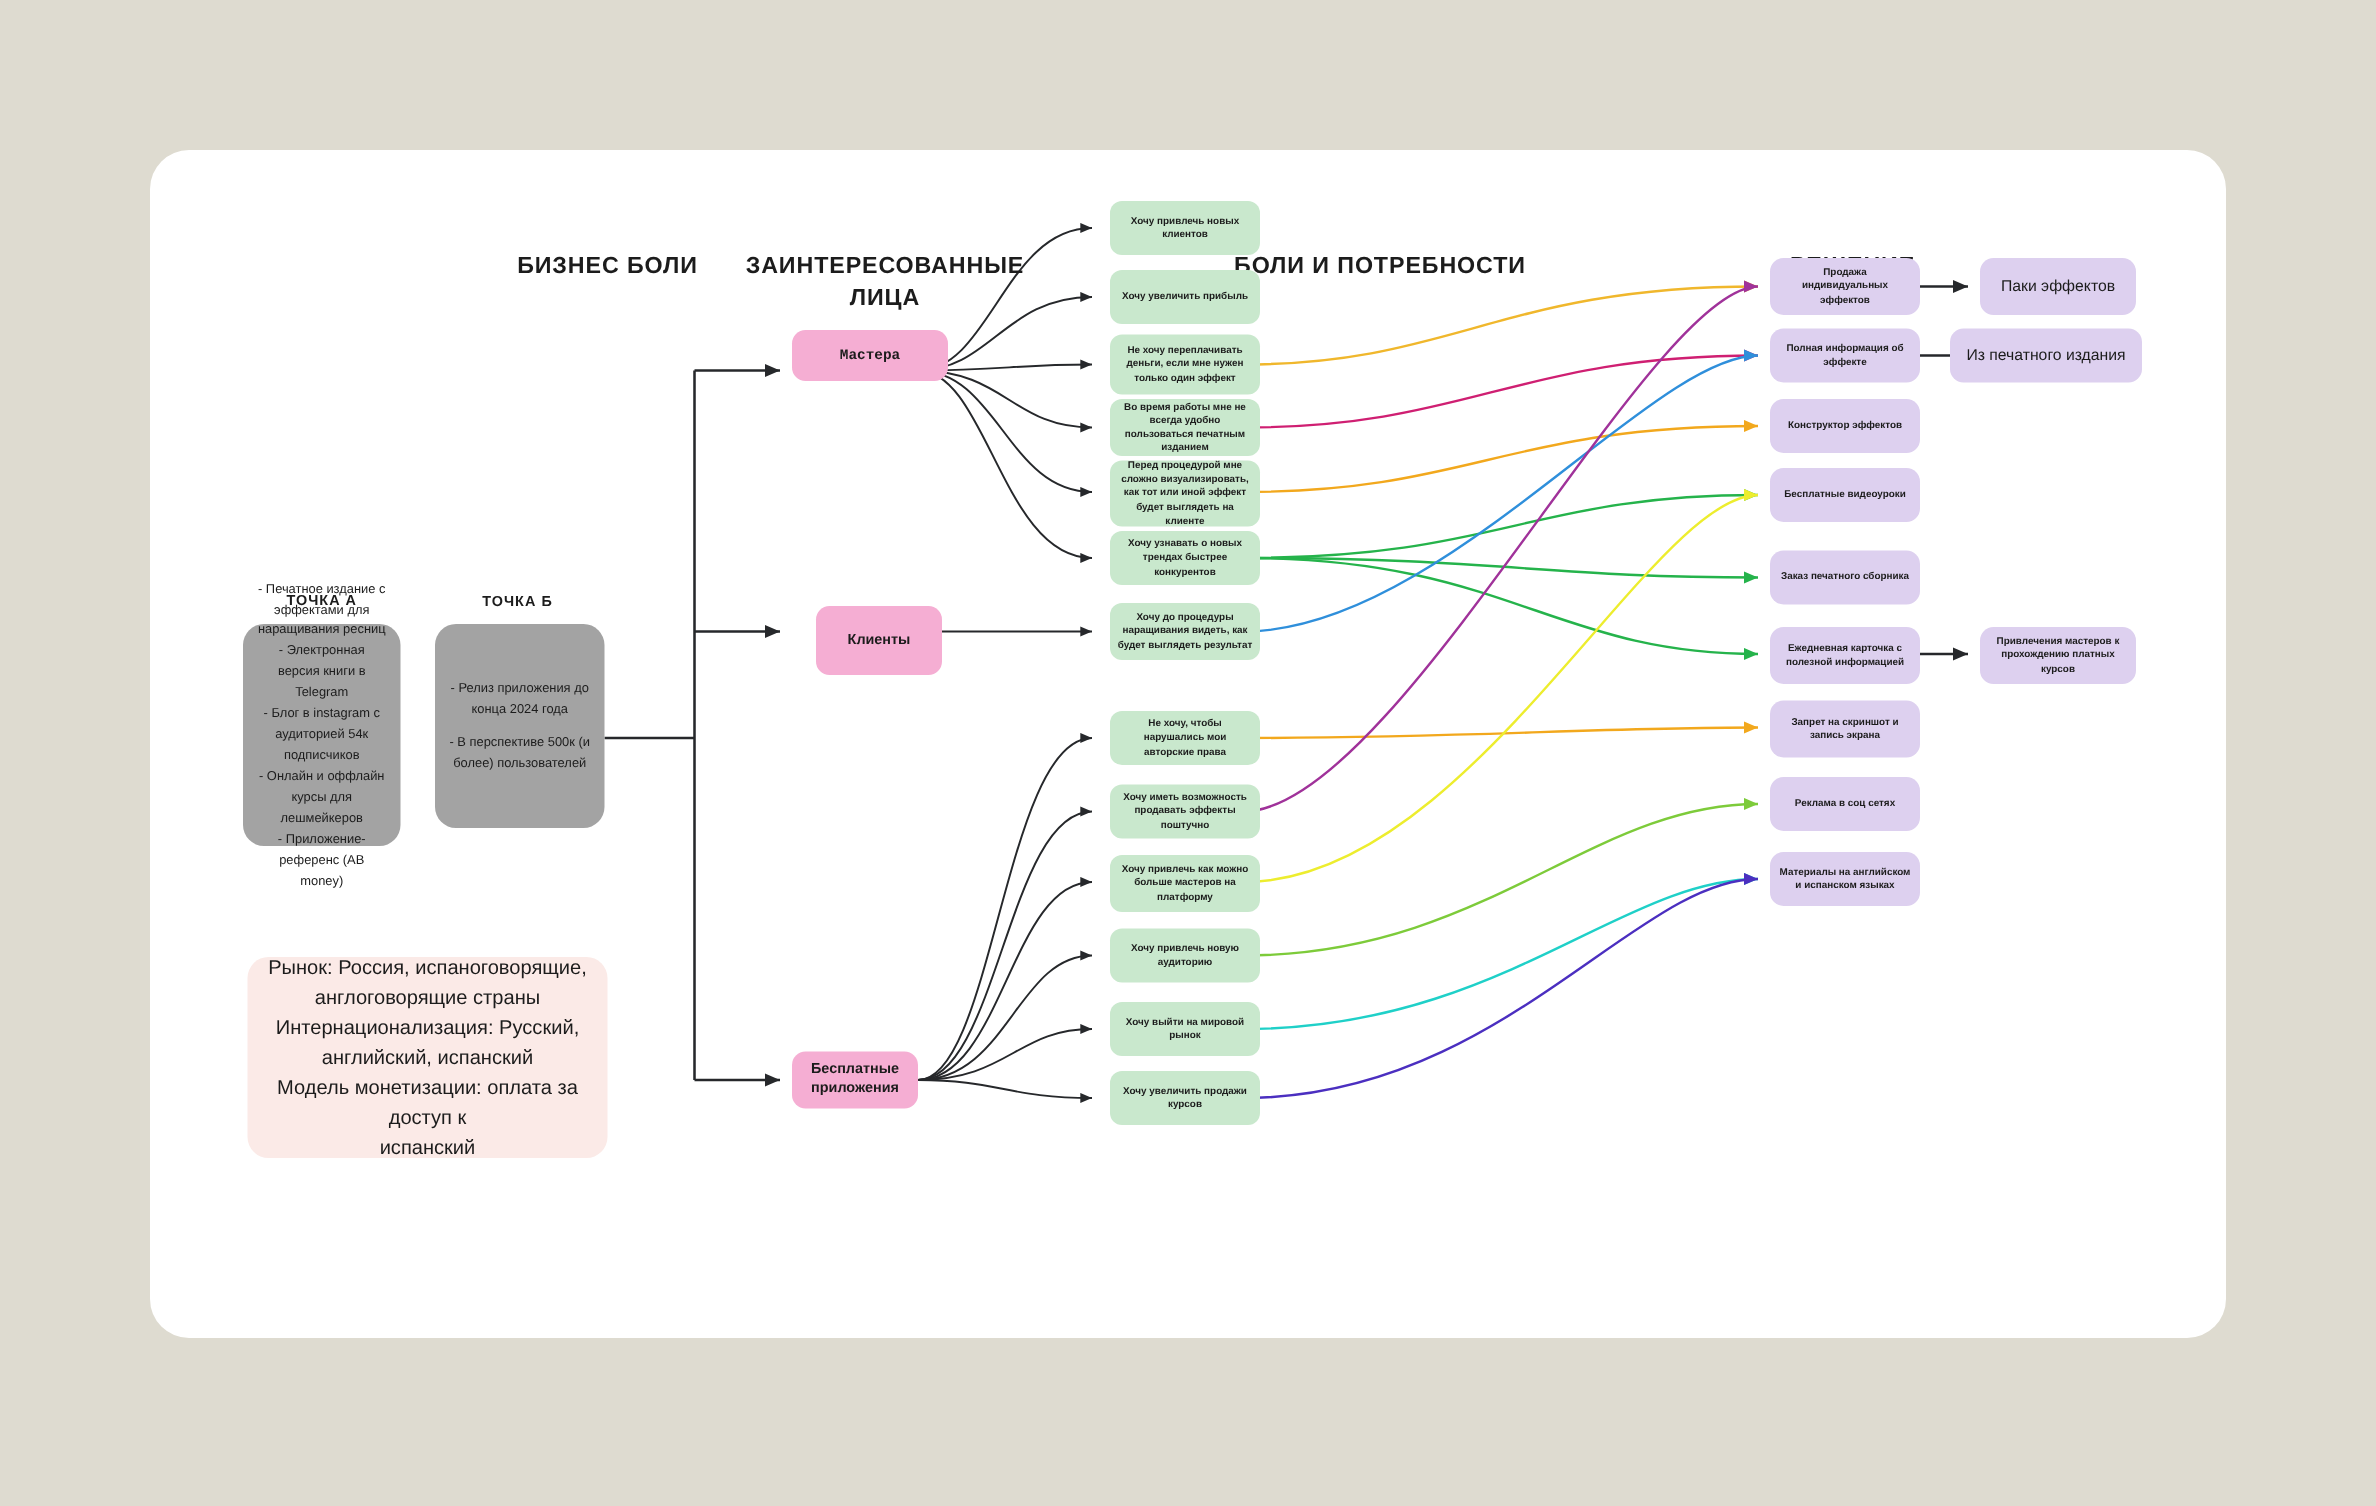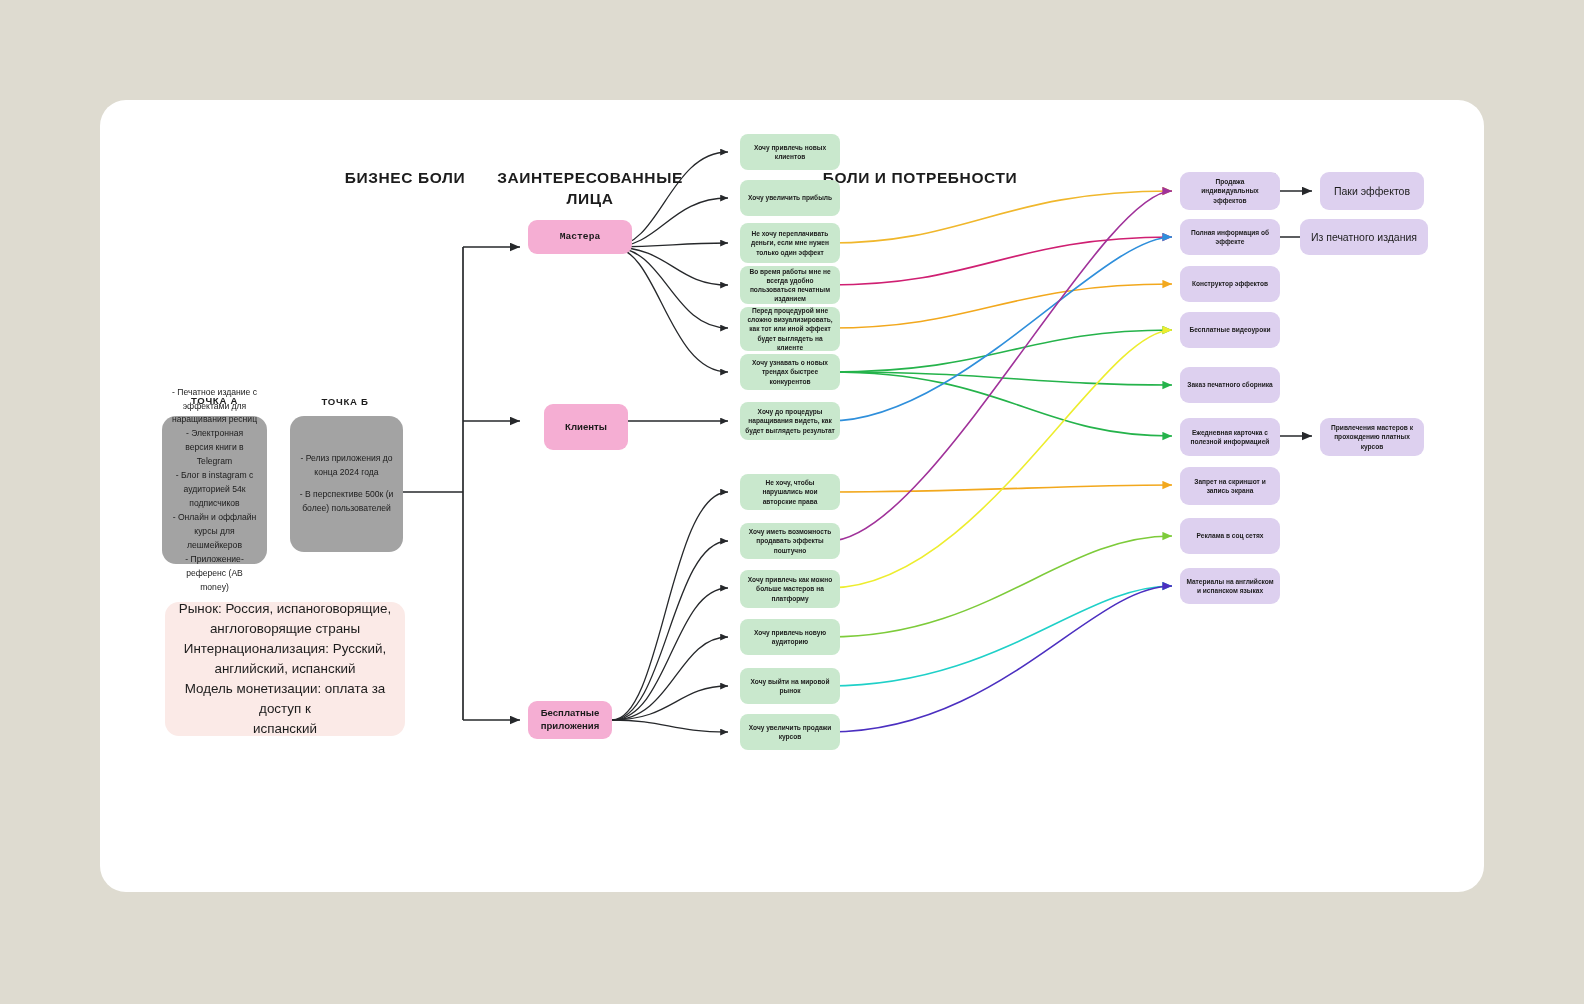--- a/index.html
+++ b/index.html
@@ -68,20 +68,21 @@
     text-align: center;
     color: #1c1c1c;
   }
   .marketbox {
     background: #fbeae7;
     border-radius: 14px;
     font-size: 13.4px;
     line-height: 1.5;
     padding: 14px 4px;
     flex-direction: column;
+    margin-top: 36px;
   }
   .stake {
     background: #f5aed3;
     border-radius: 9px;
     font-size: 9.6px;
     font-weight: bold;
     line-height: 1.35;
   }
   .pain {
     background: #c9e8cd;

